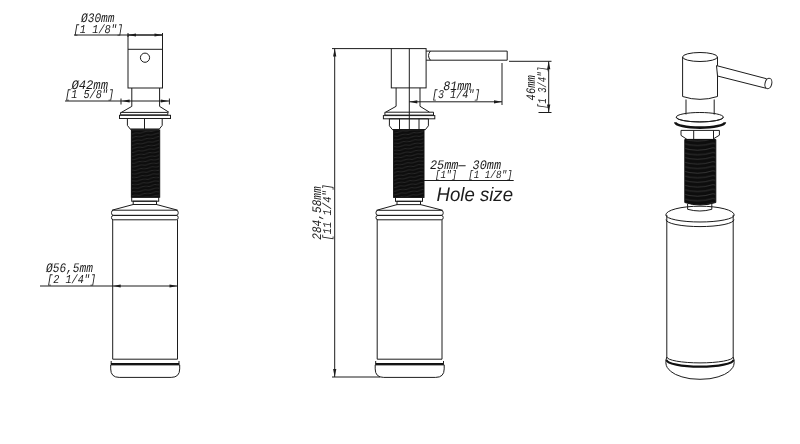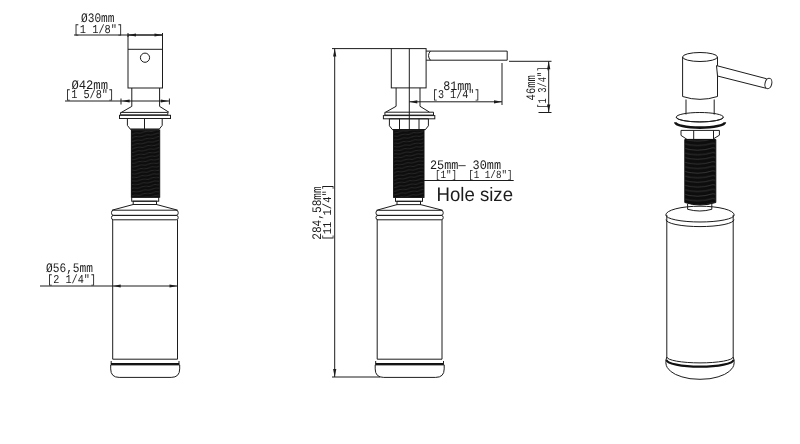--- a/index.html
+++ b/index.html
@@ -1,16 +1,16 @@
 <!DOCTYPE html>
 <html><head>
 <meta charset="utf-8">
 <style>
   html,body{margin:0;padding:0;background:#fff;}
-  #canvas{width:648px;height:444px;position:relative;background:#fff;}
+  #canvas{width:648px;height:444px;position:relative;background:#fff;font-style:italic;}
   text{font-family:"Liberation Mono", monospace;fill:#1c1c1c;text-rendering:geometricPrecision;}
   .dim{font-size:13px;}
   .dimb{font-size:12px;}
   .dims{font-size:11px;}
   .big{font-family:"Liberation Sans", sans-serif;font-size:19.5px;}
   .ln{stroke:#1c1c1c;stroke-width:1;fill:none;}
   .ar{fill:#1c1c1c;stroke:none;}
 </style>
 </head>
 <body>

